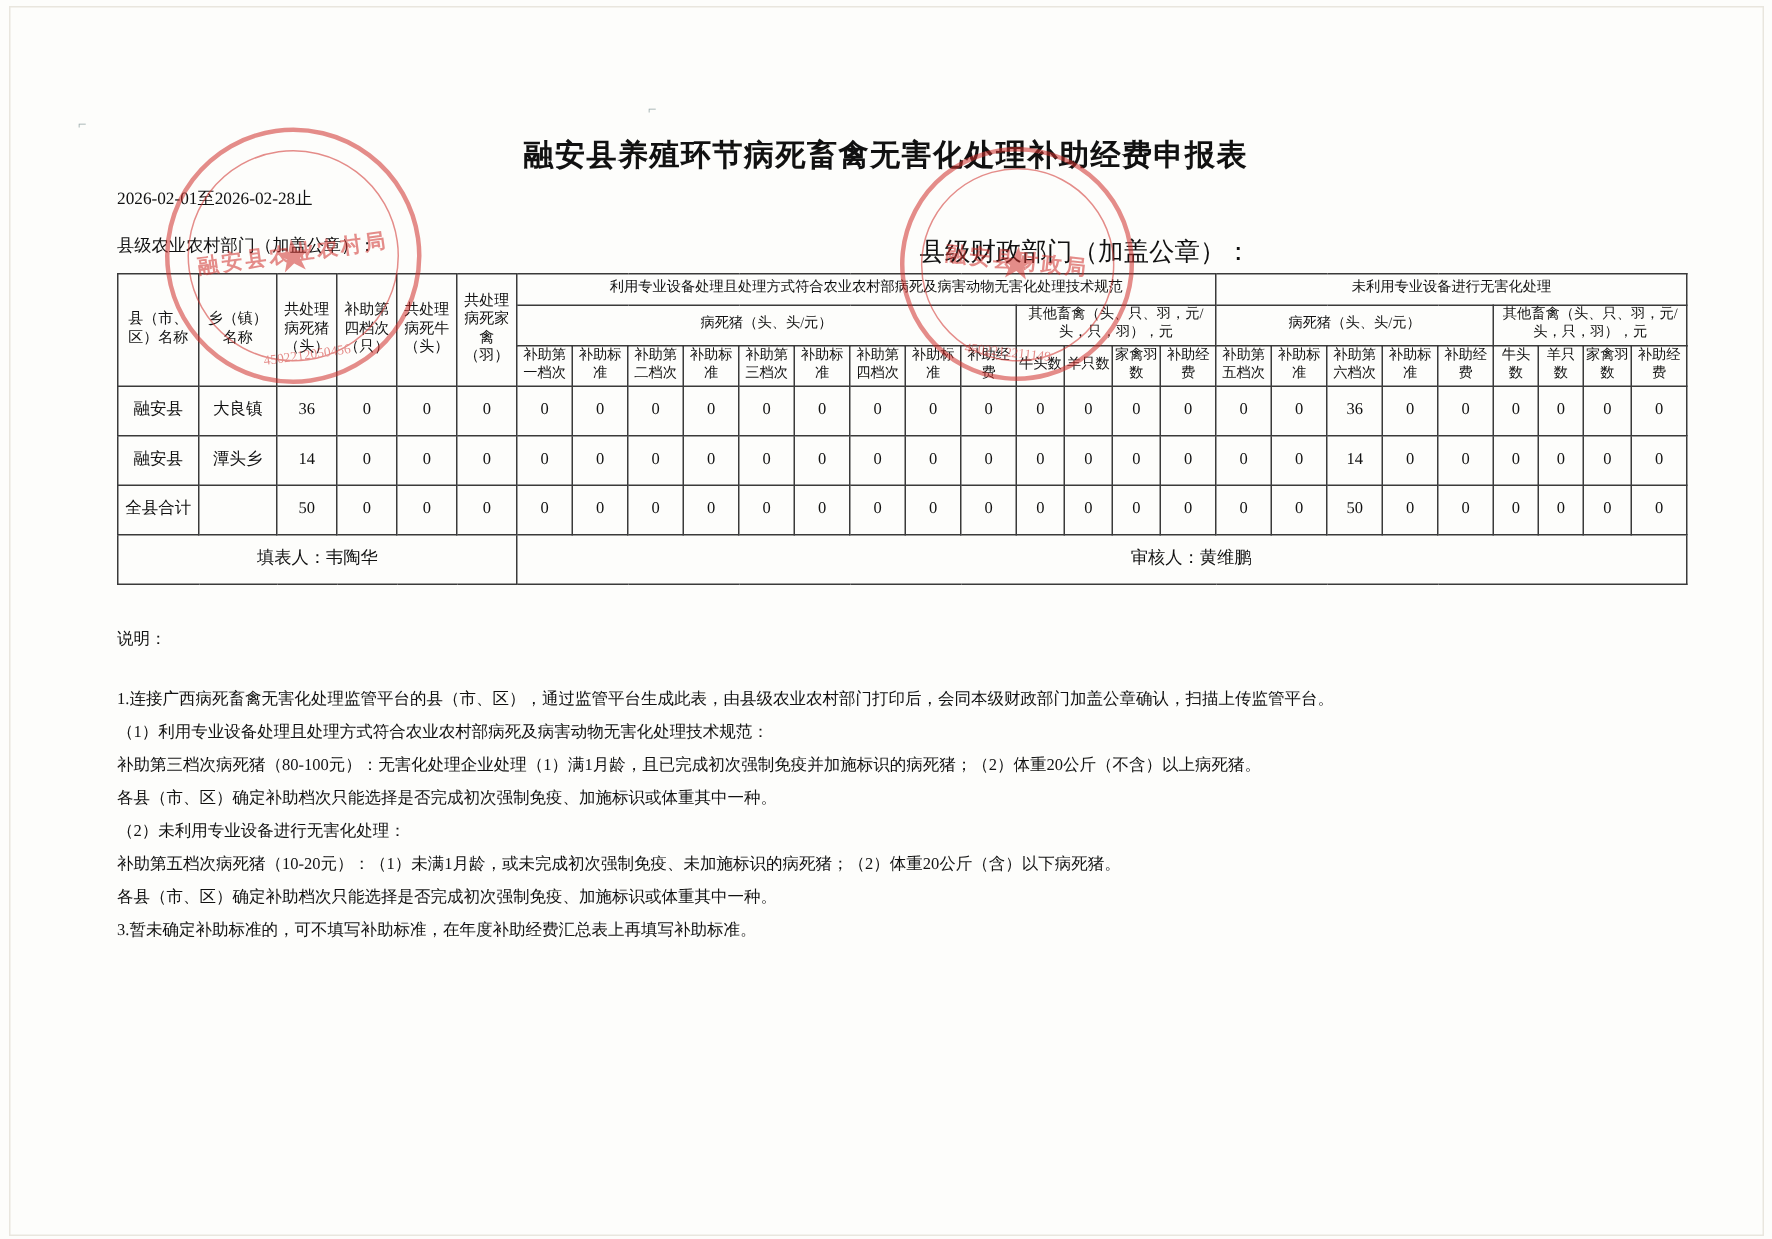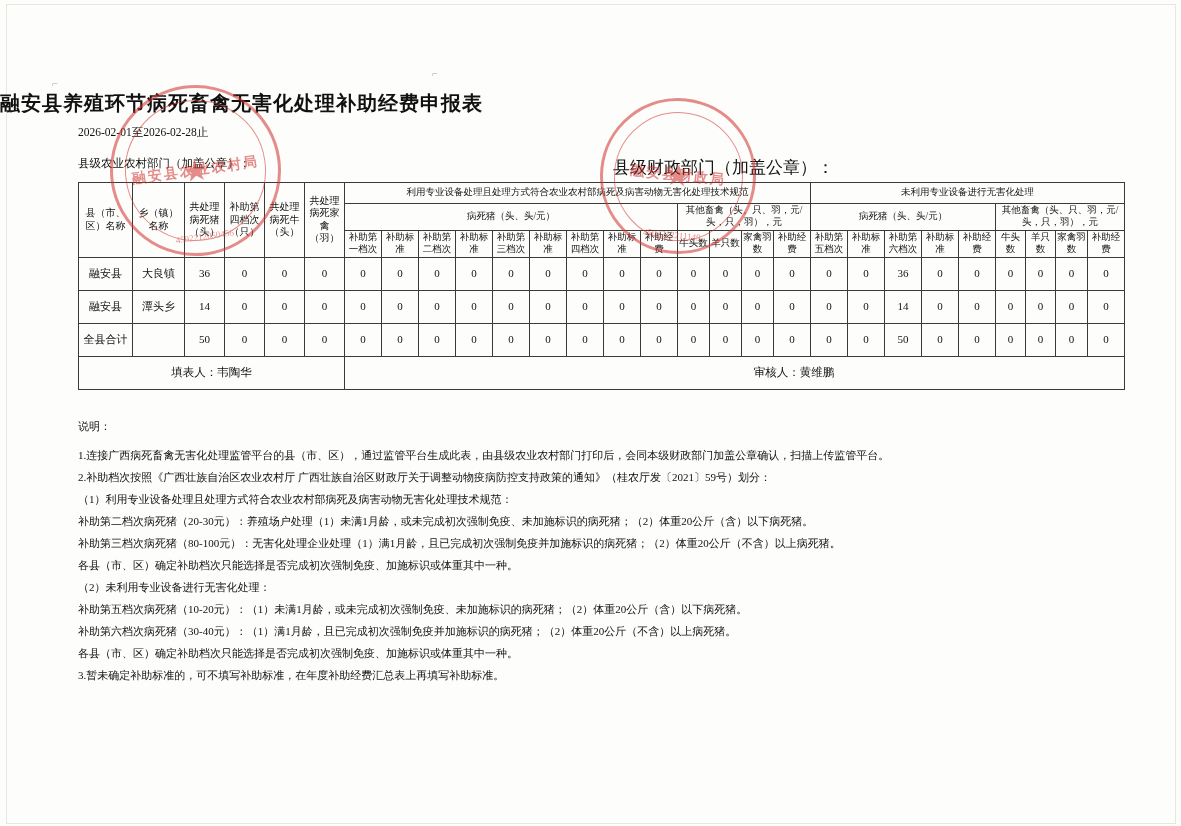--- a/index.html
+++ b/index.html
@@ -16,21 +16,21 @@
     left:0;top:0;width:1181px;height:826px;
   }
   
   .page-edge{
     position:absolute;left:6px;top:4px;width:1168px;height:818px;
     border:1px solid #e9e6de;
     pointer-events:none;
   }
   .title{
     position:absolute;left:0;top:90px;width:1181px;
-    text-align:left;
+    text-align:center;
     font-size:20px;font-weight:bold;letter-spacing:1px;
     font-family:"Liberation Serif","DejaVu Serif",serif;
   }
   .daterange{
     position:absolute;left:78px;top:125px;font-size:11.5px;
   }
   .dept-left{
     position:absolute;left:78px;top:156px;font-size:11.5px;
   }
   .dept-right{
@@ -57,21 +57,21 @@
   .datarow td{height:30px;font-size:11px;}
   .footrow td{
     height:30px;text-align:left;font-size:11.5px;padding-left:8px;
   }
   .footrow .f2{padding-left:120px;}
 
   .notes{
     position:absolute;left:78px;top:415px;width:1030px;
     font-size:11px;line-height:2.0;
   }
-  .notes .nt-title{margin-bottom:7px;}
+  .notes .nt-title{margin-bottom:18px;}
   .notes p{margin:0;}
 
   
   .stamp{
     position:absolute;
     border:3px solid #d0312d;
     border-radius:50%;
     opacity:.55;
     color:#d0312d;
     display:flex;align-items:center;justify-content:center;
@@ -301,28 +301,25 @@
       <tr class="footrow">
         <td colspan="6">填表人：韦陶华</td>
         <td colspan="22" class="f2">审核人：黄维鹏</td>
       </tr>
     </tbody>
   </table>
 
   <div class="notes">
     <p class="nt-title">说明：</p>
     <p>1.连接广西病死畜禽无害化处理监管平台的县（市、区），通过监管平台生成此表，由县级农业农村部门打印后，会同本级财政部门加盖公章确认，扫描上传监管平台。</p>
-    <p>2.补助档次按照《广西壮族自治区农业农村厅 广西壮族自治区财政厅关于调整动物疫病防控支持政策的通知》（桂农厅发〔2021〕59号）划分：</p>
     <p>（1）利用专业设备处理且处理方式符合农业农村部病死及病害动物无害化处理技术规范：</p>
-    <p>补助第二档次病死猪（20-30元）：养殖场户处理（1）未满1月龄，或未完成初次强制免疫、未加施标识的病死猪；（2）体重20公斤（含）以下病死猪。</p>
     <p>补助第三档次病死猪（80-100元）：无害化处理企业处理（1）满1月龄，且已完成初次强制免疫并加施标识的病死猪；（2）体重20公斤（不含）以上病死猪。</p>
     <p>各县（市、区）确定补助档次只能选择是否完成初次强制免疫、加施标识或体重其中一种。</p>
     <p>（2）未利用专业设备进行无害化处理：</p>
     <p>补助第五档次病死猪（10-20元）：（1）未满1月龄，或未完成初次强制免疫、未加施标识的病死猪；（2）体重20公斤（含）以下病死猪。</p>
-    <p>补助第六档次病死猪（30-40元）：（1）满1月龄，且已完成初次强制免疫并加施标识的病死猪；（2）体重20公斤（不含）以上病死猪。</p>
     <p>各县（市、区）确定补助档次只能选择是否完成初次强制免疫、加施标识或体重其中一种。</p>
     <p>3.暂未确定补助标准的，可不填写补助标准，在年度补助经费汇总表上再填写补助标准。</p>
   </div>
 
   <div class="stamp stamp1">
     <div class="stamp-inner" style="border:1px solid #d0312d;">
       <span class="stamp-star">★</span>
       <span class="stamp-text">融安县农业农村局</span>
       <span class="stamp-num">4502212050456</span>
     </div>

